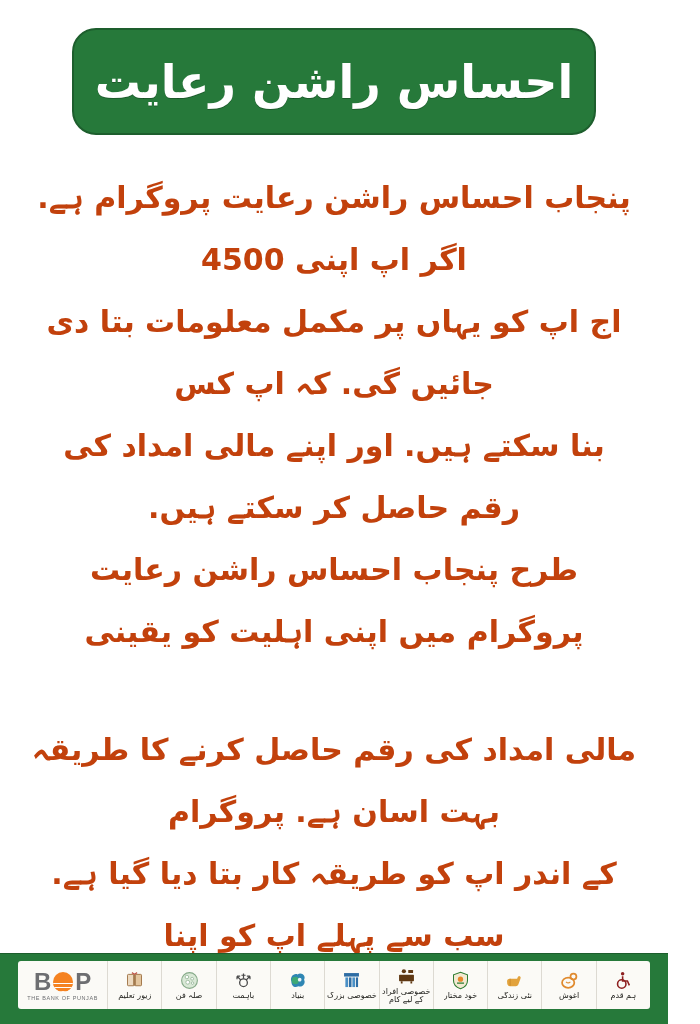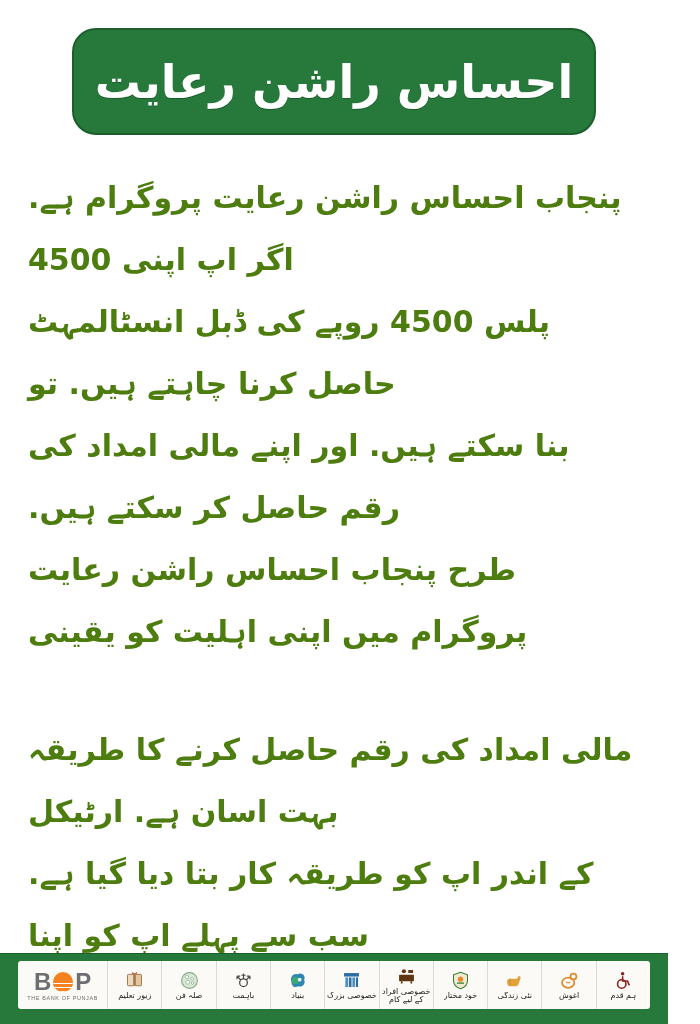--- a/index.html
+++ b/index.html
@@ -32,23 +32,23 @@
 
   
   .article{padding:0 28px;text-align:center;}
   .para{direction:rtl;}
   .para-1{margin-top:32px;}
   .para-2{margin-top:56px;}
   .line{
     font-size:30px;
     line-height:62px;
     font-weight:700;
-    color:#4d7c0f;
+    color:#c2410c;
     direction:rtl;
-    text-align:left;
+    text-align:center;
   }
 
   
   .footer{
     position:absolute;left:0;right:0;bottom:0;height:70px;
     background:#26793a;
     border-top:1px solid #1d5e2d;
   }
   .logo-band{
     position:absolute;left:18px;right:18px;top:7px;height:48px;
@@ -105,27 +105,27 @@
 <div class="page">
 
   <div class="banner">
     <div class="title">احساس راشن رعایت</div>
   </div>
 
   <div class="article">
     <div class="para para-1">
 
     <div class="line">پنجاب احساس راشن رعایت پروگرام ہے. اگر اپ اپنی 4500</div>
-        <div class="line">پلس 4500 روپے کی ڈبل انسٹالمہٹ حاصل کرنا چاہتے ہیں. تو</div>
+        <div class="line">اج اپ کو یہاں پر مکمل معلومات بتا دی جائیں گی. کہ اپ کس</div>
         <div class="line">بنا سکتے ہیں. اور اپنے مالی امداد کی رقم حاصل کر سکتے ہیں.</div>
         <div class="line">طرح پنجاب احساس راشن رعایت پروگرام میں اپنی اہلیت کو یقینی</div>
       </div>
     <div class="para para-2">
 
-    <div class="line">مالی امداد کی رقم حاصل کرنے کا طریقہ بہت اسان ہے. ارٹیکل</div>
+    <div class="line">مالی امداد کی رقم حاصل کرنے کا طریقہ بہت اسان ہے. پروگرام</div>
         <div class="line">کے اندر اپ کو طریقہ کار بتا دیا گیا ہے. سب سے پہلے اپ کو اپنا</div>
       </div>
   </div>
 
   <div class="footer">
     <div class="logo-band">
 
       <div class="cell bop-cell">
         <div class="bop-row">
           <span class="bop-letter">B</span>

